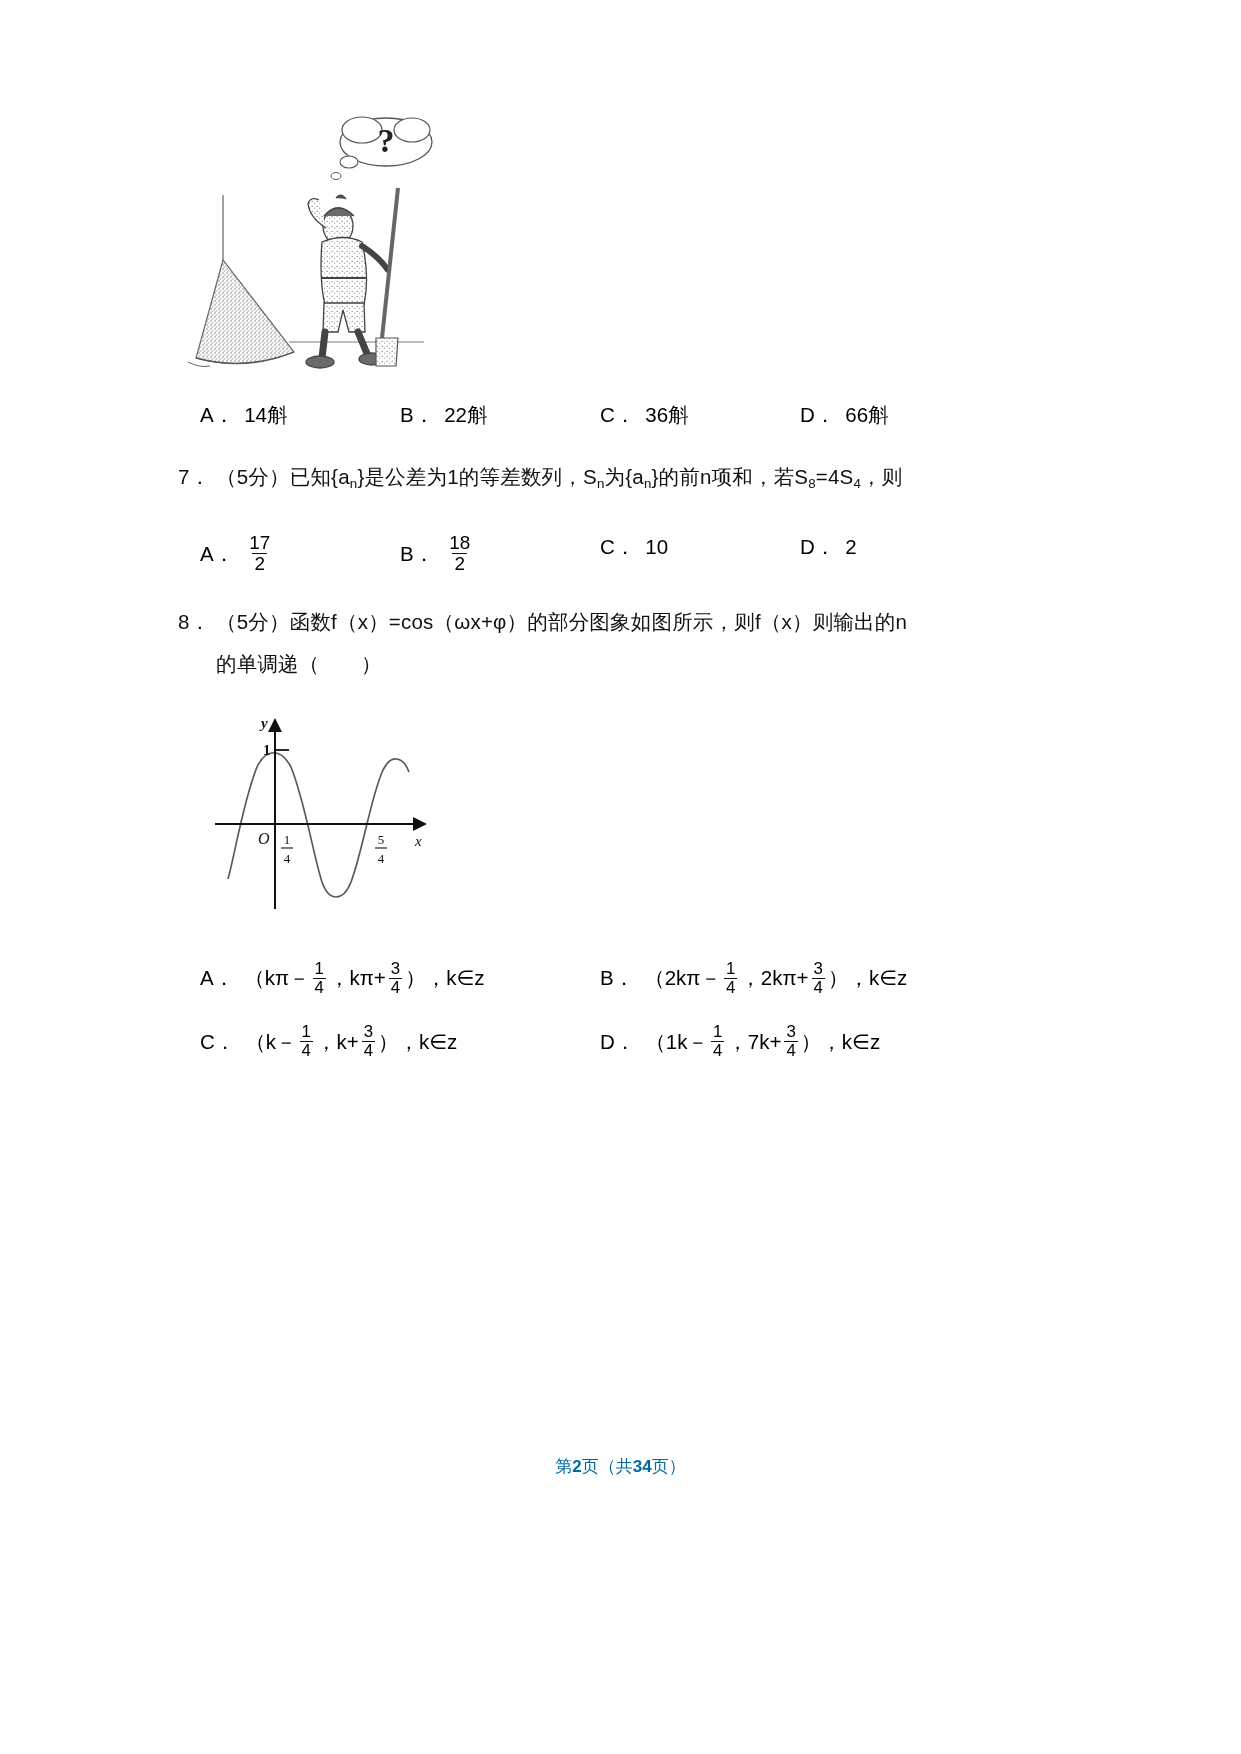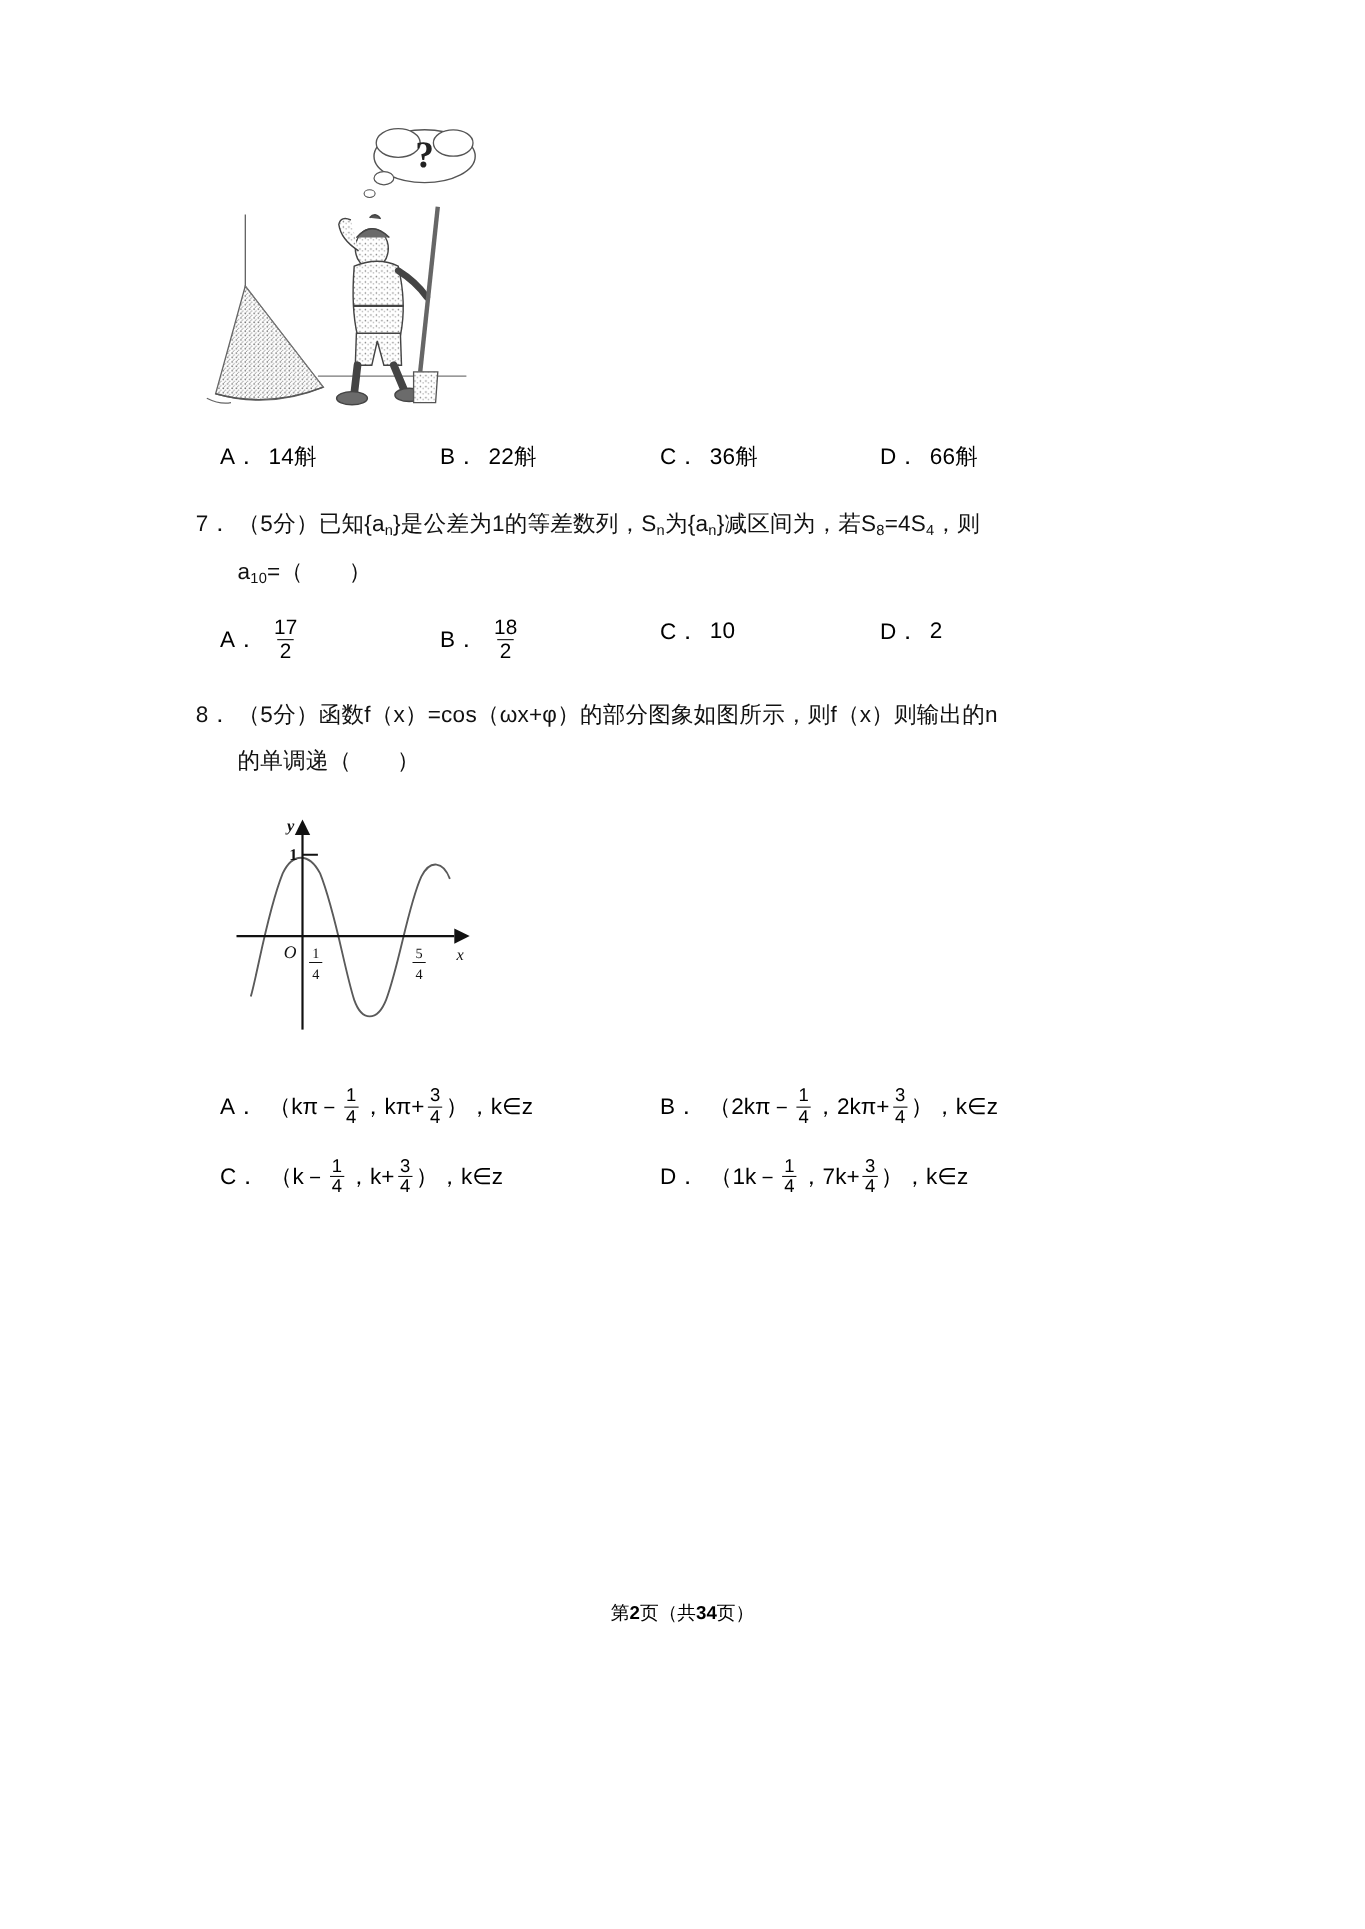--- a/index.html
+++ b/index.html
@@ -104,21 +104,21 @@
   .fig-graph svg { display: block; }
 
   
   .footer {
     position: absolute;
     left: 0;
     right: 0;
     top: 1455px;
     text-align: center;
     font-size: 17px;
-    color: #000000;
+    color: #0369a1;
   }
   .footer b { font-weight: bold; }
 
   .gap-sm { height: 14px; }
   .gap-md { height: 26px; }
   .gap-lg { height: 34px; }
 </style>
 </head>
 <body>
 
@@ -208,28 +208,25 @@
       </div>
       <div class="opt">
         <span class="opt-label">D．</span>
         <span>66斛</span>
       </div>
     </div>
 
     <div class="gap-lg"></div>
 
     <div class="q-line">
-      <span class="q-num">7．</span><span>（5分）</span><span>已知{a</span><sub>n</sub><span>}是公差为1的等差数列，S</span><sub>n</sub><span>为{a</span><sub>n</sub><span>}减区间为，若S</span><sub>8</sub><span>=4S</span><sub>4</sub><span>，则</span>
+      <span class="q-num">7．</span><span>（5分）</span><span>已知{a</span><sub>n</sub><span>}是公差为1的等差数列，S</span><sub>n</sub><span>为{a</span><sub>n</sub><span>}的前n项和，若S</span><sub>8</sub><span>=4S</span><sub>4</sub><span>，则</span>
     </div>
 
     <div class="gap-sm"></div>
 
-    <div class="q-line">
-      <span class="indent"></span><span>a</span><sub>10</sub><span>=（　　）</span>
-    </div>
 
     <div class="gap-md"></div>
 
     <div class="opt-row">
       <div class="opt" style="width:200px;">
         <span class="opt-label">A．</span>
         <span class="frac">
           <span class="num">17</span>
           <span class="den">2</span>
         </span>

